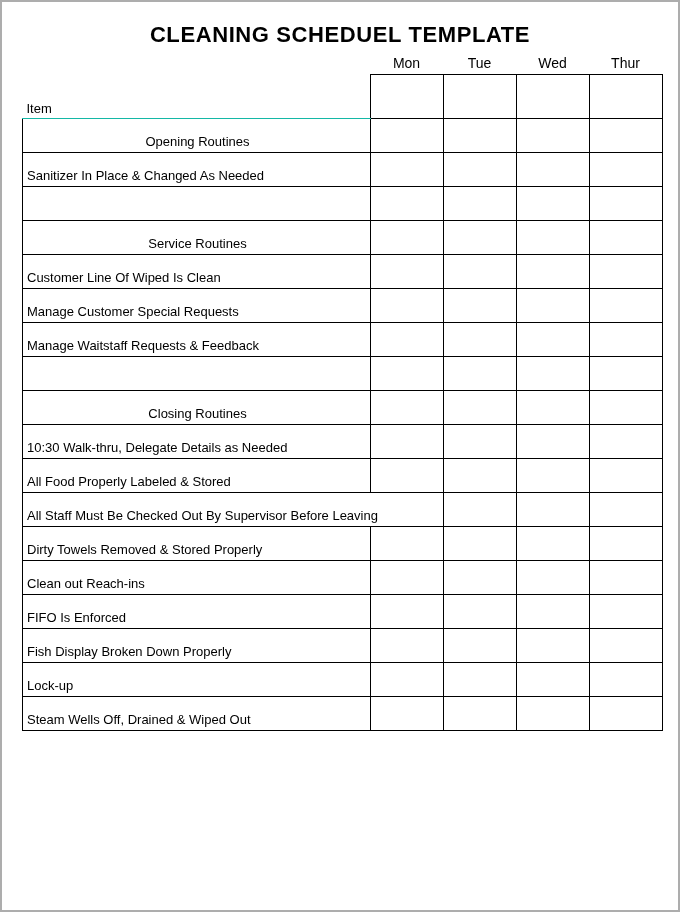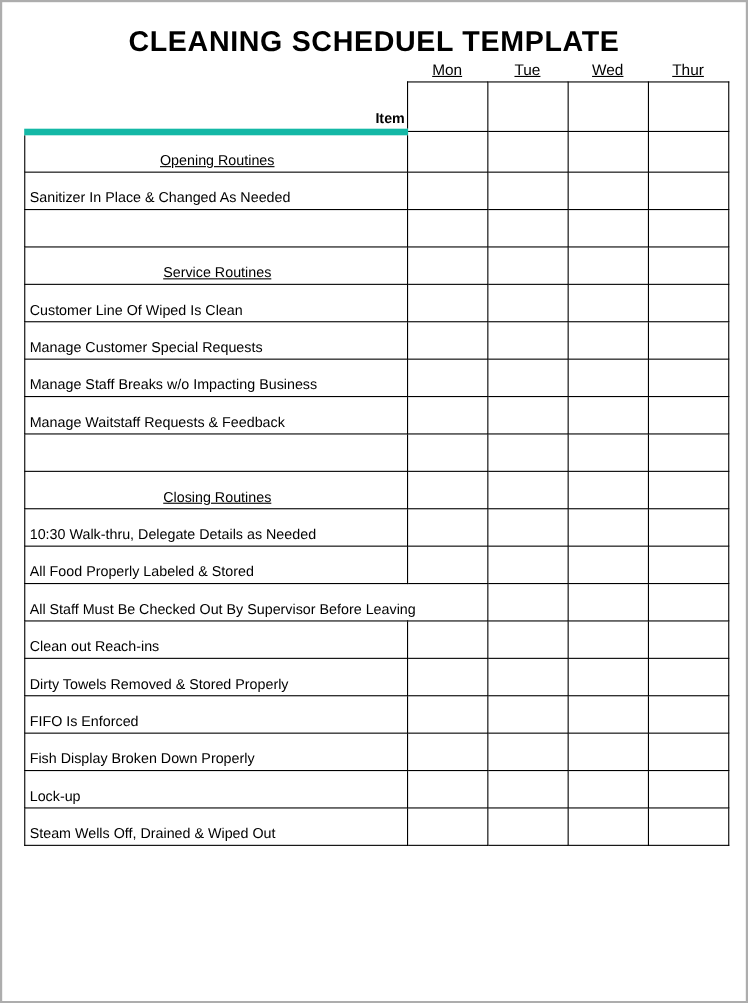--- a/index.html
+++ b/index.html
@@ -18,31 +18,30 @@
     color: #000000;
     overflow: hidden;
   }
   .title {
     position: absolute;
     top: 20px;
     left: 0;
     right: 0;
     margin: 0;
     text-align: center;
-    font-size: 26px;
+    font-size: 22px;
     font-weight: bold;
     letter-spacing: 0.6px;
   }
   .day-labels {
     position: absolute;
     left: 368px;
     top: 53px;
     width: 292px;
     display: flex;
-    text-decoration: underline;
   }
   .day-label {
     flex: 1;
     text-align: center;
     font-size: 14px;
     line-height: 17px;
   }
   table.grid {
     position: absolute;
     left: 20px;
@@ -59,28 +58,26 @@
     font-size: 13px;
     line-height: 15px;
     vertical-align: bottom;
     padding: 0 2px 3px 4px;
     white-space: nowrap;
     overflow: visible;
   }
   tr.hdr-row td { height: 40px; }
   td.item-hdr {
     border: none;
-    border-bottom: 6px solid #14b8a6;
-    text-align: right;
+    border-bottom: 1px solid #14b8a6;
+    text-align: left;
     padding-bottom: 2px;
-    font-weight: bold;
   }
   td.section-cell {
     text-align: center;
-    text-decoration: underline;
   }
 </style>
 </head>
 <body>
 
 <div class="page">
 
   <h1 class="title">CLEANING SCHEDUEL TEMPLATE</h1>
 
   <div class="day-labels">
@@ -144,27 +141,20 @@
           <td></td>
       </tr>
       <tr>
         <td>Manage Customer Special Requests</td>
         <td></td>
           <td></td>
           <td></td>
           <td></td>
       </tr>
       <tr>
-        <td>Manage Staff Breaks w/o Impacting Business</td>
-        <td></td>
-          <td></td>
-          <td></td>
-          <td></td>
-      </tr>
-      <tr>
         <td>Manage Waitstaff Requests &amp; Feedback</td>
         <td></td>
           <td></td>
           <td></td>
           <td></td>
       </tr>
       <tr>
         <td></td>
         <td></td>
           <td></td>
@@ -193,28 +183,28 @@
           <td></td>
           <td></td>
       </tr>
       <tr>
         <td colspan="2">All Staff Must Be Checked Out By Supervisor Before Leaving</td>
         <td></td>
           <td></td>
           <td></td>
       </tr>
       <tr>
+        <td>Dirty Towels Removed &amp; Stored Properly</td>
+        <td></td>
+          <td></td>
+          <td></td>
+          <td></td>
+      </tr>
+      <tr>
         <td>Clean out Reach-ins</td>
-        <td></td>
-          <td></td>
-          <td></td>
-          <td></td>
-      </tr>
-      <tr>
-        <td>Dirty Towels Removed &amp; Stored Properly</td>
         <td></td>
           <td></td>
           <td></td>
           <td></td>
       </tr>
       <tr>
         <td>FIFO Is Enforced</td>
         <td></td>
           <td></td>
           <td></td>

